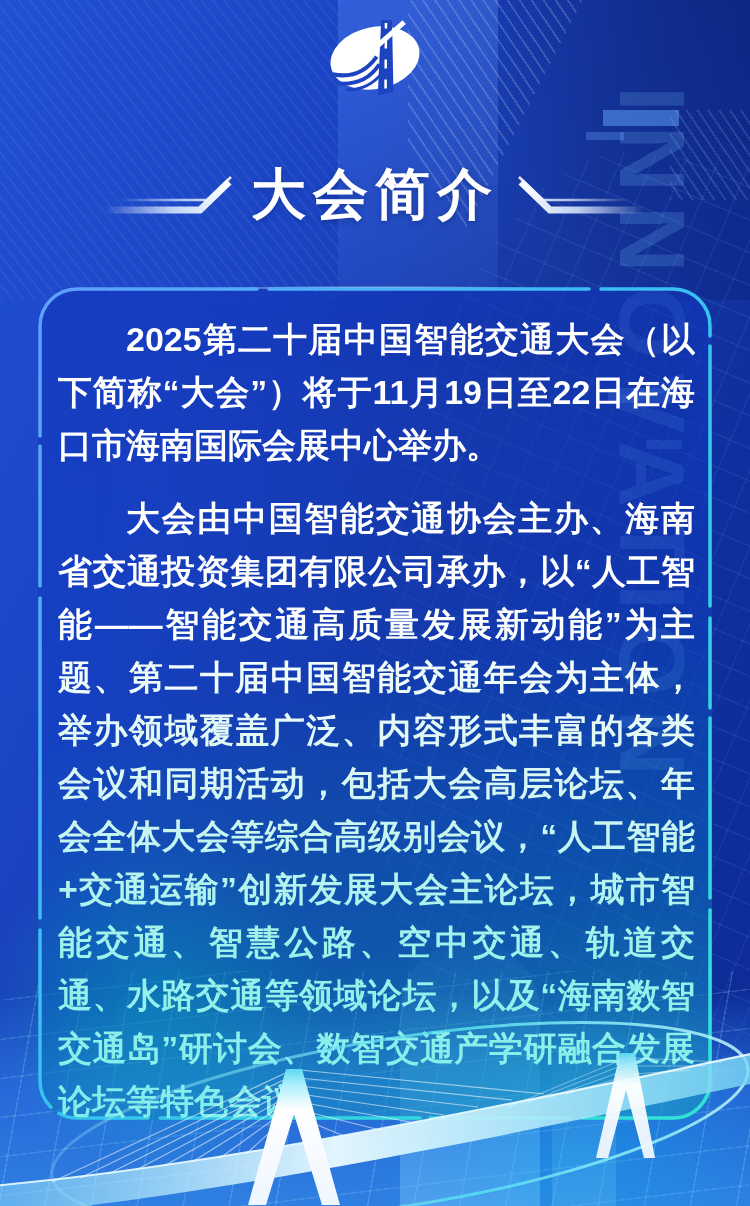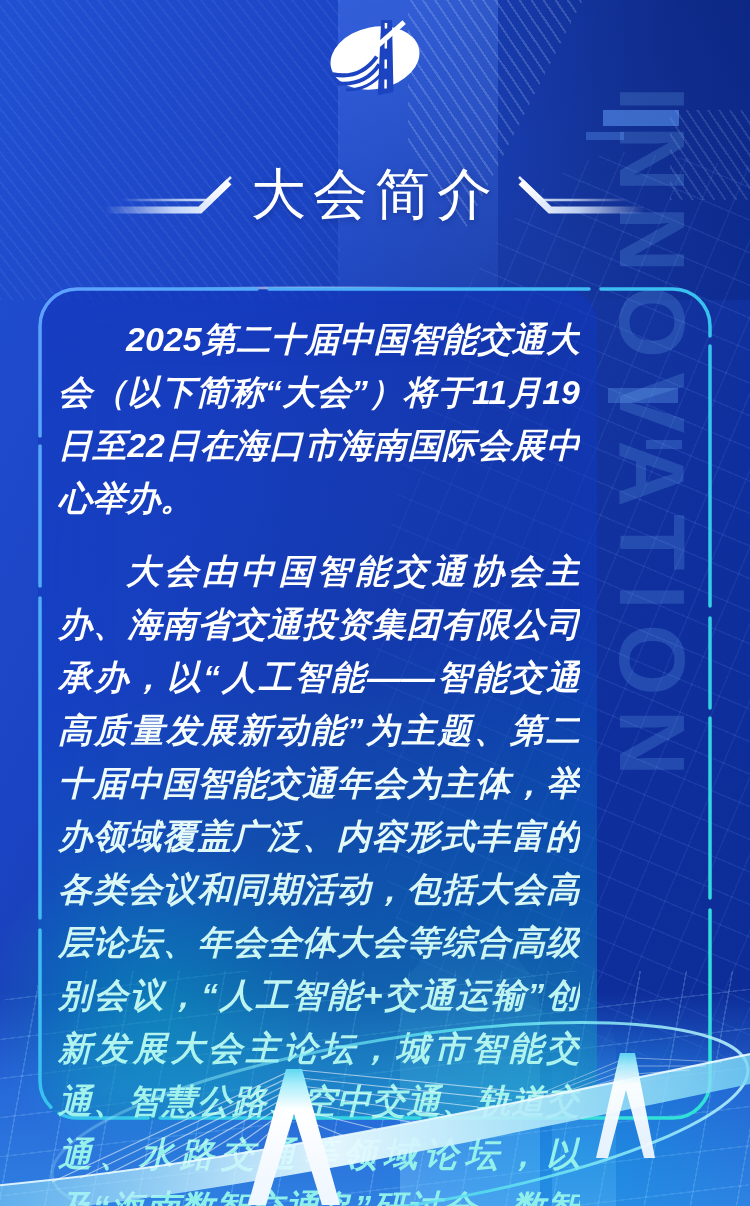--- a/index.html
+++ b/index.html
@@ -53,27 +53,27 @@
     writing-mode:vertical-rl;font-size:92px;font-weight:800;letter-spacing:14px;
     color:rgba(120,190,252,.20);user-select:none;}
   
   .logo{position:absolute;top:20px;left:50%;transform:translateX(-50%);z-index:4;}
   .brand{position:absolute;top:90px;left:0;width:100%;text-align:center;z-index:4;
     font-family:"Liberation Serif",serif;font-weight:800;font-size:27px;
     letter-spacing:5px;color:#ffffff;}
   
   .title-row{position:absolute;top:158px;left:0;width:100%;z-index:4;
     display:flex;align-items:center;justify-content:center;gap:14px;}
-  .title-row h1{margin:0;font-size:55px;font-weight:400;letter-spacing:7px;color:#ffffff;
+  .title-row h1{margin:0;font-size:55px;font-weight:700;letter-spacing:7px;color:#ffffff;
     text-shadow:0 2px 6px rgba(0,20,90,.35);text-align:right;}
   
-  .card{position:absolute;left:38px;top:287px;width:559px;height:833px;z-index:2;
+  .card{position:absolute;left:38px;top:287px;width:674px;height:833px;z-index:2;
     border-radius:38px;
     background:linear-gradient(168deg,rgba(18,50,182,.52) 0%,rgba(17,62,192,.44) 45%,rgba(10,122,186,.50) 75%,rgba(36,190,196,.55) 100%);
-    box-shadow:inset 0 0 70px rgba(18,60,200,.35);font-style:italic;}
+    box-shadow:inset 0 0 70px rgba(18,60,200,.35);}
   .card::before{content:"";position:absolute;left:24%;top:-1px;width:52%;height:4px;border-radius:4px;
     background:radial-gradient(closest-side,rgba(255,255,255,.95),rgba(255,255,255,0));}
   .card-border{position:absolute;left:0;top:0;}
   .card-text{position:absolute;left:20px;right:17px;top:26px;
     font-size:34px;font-weight:700;line-height:53px;text-align:justify;color:#f2fbff;}
   .card-text p{margin:0;text-indent:2em;}
   .card-text p + p{margin-top:20px;}
   @supports (-webkit-background-clip: text){
     .card-text{
       background:linear-gradient(180deg,#ffffff 0%,#ffffff 36%,#d6f6f4 58%,#98f1ea 80%,#7cecea 100%);

